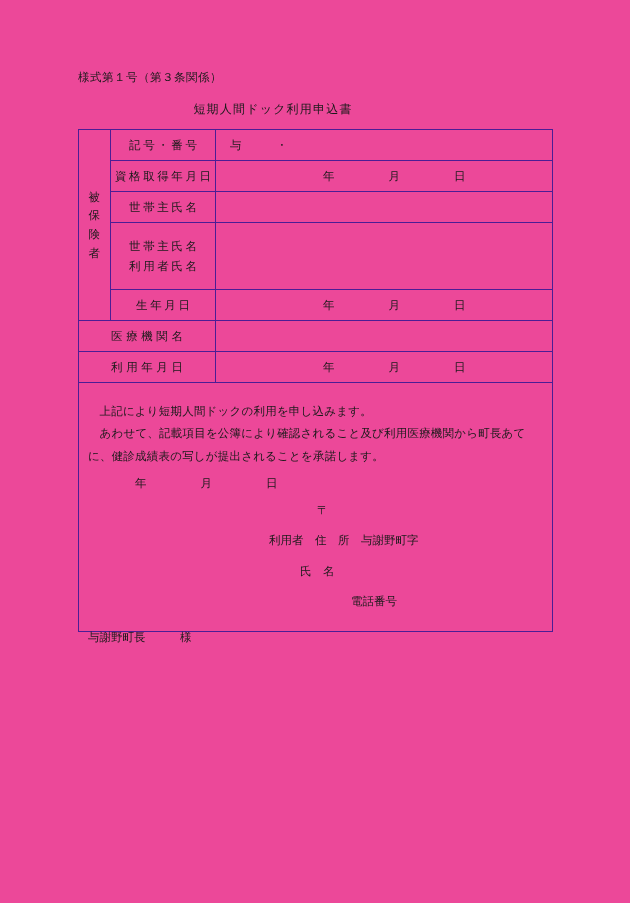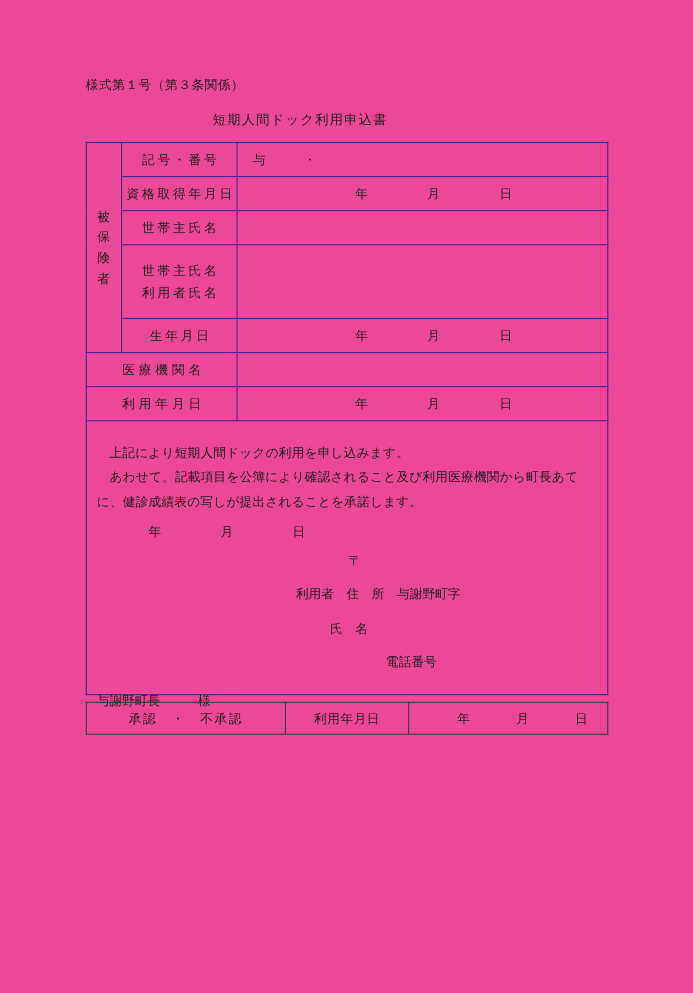--- a/index.html
+++ b/index.html
@@ -302,31 +302,15 @@
             <div class="addr-user">利用者　住　所　与謝野町字</div>
             <div class="addr-name">氏　名</div>
             <div class="addr-tel">電話番号</div>
             <div class="mayor-line">与謝野町長　　　様</div>
           </div>
         </td>
       </tr>
     </tbody>
   </table>
 
-  <table class="approval-table">
-    <colgroup>
-        <col class="ap-c1">
-        <col class="ap-c2">
-        <col class="ap-c3">
-      </colgroup>
-    <tbody>
-      <tr>
-        <td class="ap-c1">承認　・　不承認</td>
-        <td class="ap-c2">利用年月日</td>
-        <td class="ap-c3">
-          <span class="ymd"><i>年</i><i class="gap1"></i><i>月</i><i class="gap2"></i><i>日</i></span>
-        </td>
-      </tr>
-    </tbody>
-  </table>
 
 
 </div>
 
 </body></html>

